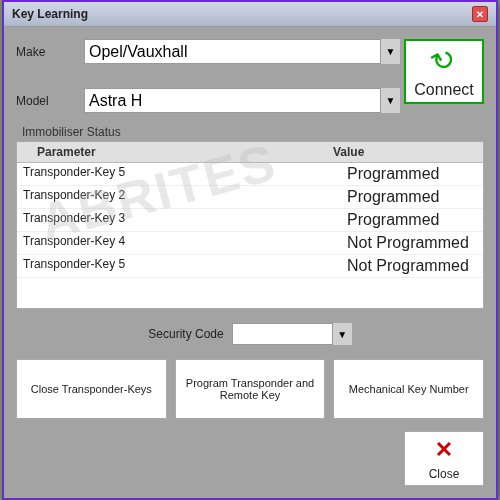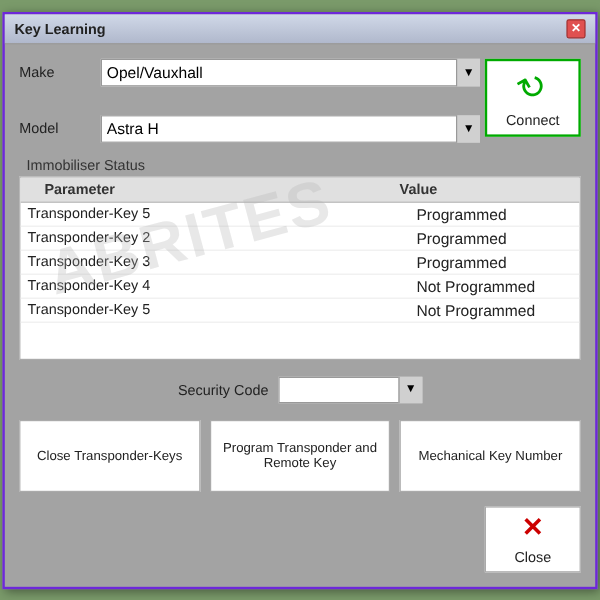--- a/index.html
+++ b/index.html
@@ -68,21 +68,21 @@
       flex: 1;
       position: relative;
       display: flex;
       align-items: center;
     }
     .select-wrapper select {
       width: 100%;
       padding: 3px 20px 3px 4px;
       border: 1px solid #999;
       background: white;
-      font-size: 13px;
+      font-size: 16px;
       appearance: none;
       -webkit-appearance: none;
     }
     .select-arrow {
       position: absolute;
       right: 0;
       top: 0;
       bottom: 0;
       width: 20px;
       background: #d0d0d0;
@@ -100,21 +100,21 @@
       background: white;
       display: flex;
       flex-direction: column;
       align-items: center;
       justify-content: center;
       cursor: pointer;
       gap: 4px;
       margin-left: 4px;
     }
     .connect-label {
-      font-size: 12px;
+      font-size: 16px;
       color: #222;
     }
     .top-area {
       display: flex;
       align-items: flex-start;
     }
     .form-fields {
       flex: 1;
       display: flex;
       flex-direction: column;
@@ -157,21 +157,21 @@
     .table-row:last-child {
       border-bottom: none;
     }
     .table-cell-param {
       flex: 1;
       font-size: 12px;
       color: #222;
     }
     .table-cell-value {
       width: 130px;
-      font-size: 13px;
+      font-size: 16px;
       color: #222;
       margin-left: 40px;
     }
     .watermark {
       position: absolute;
       font-size: 52px;
       font-weight: bold;
       color: rgba(180, 180, 180, 0.3);
       transform: rotate(-15deg);
       pointer-events: none;

